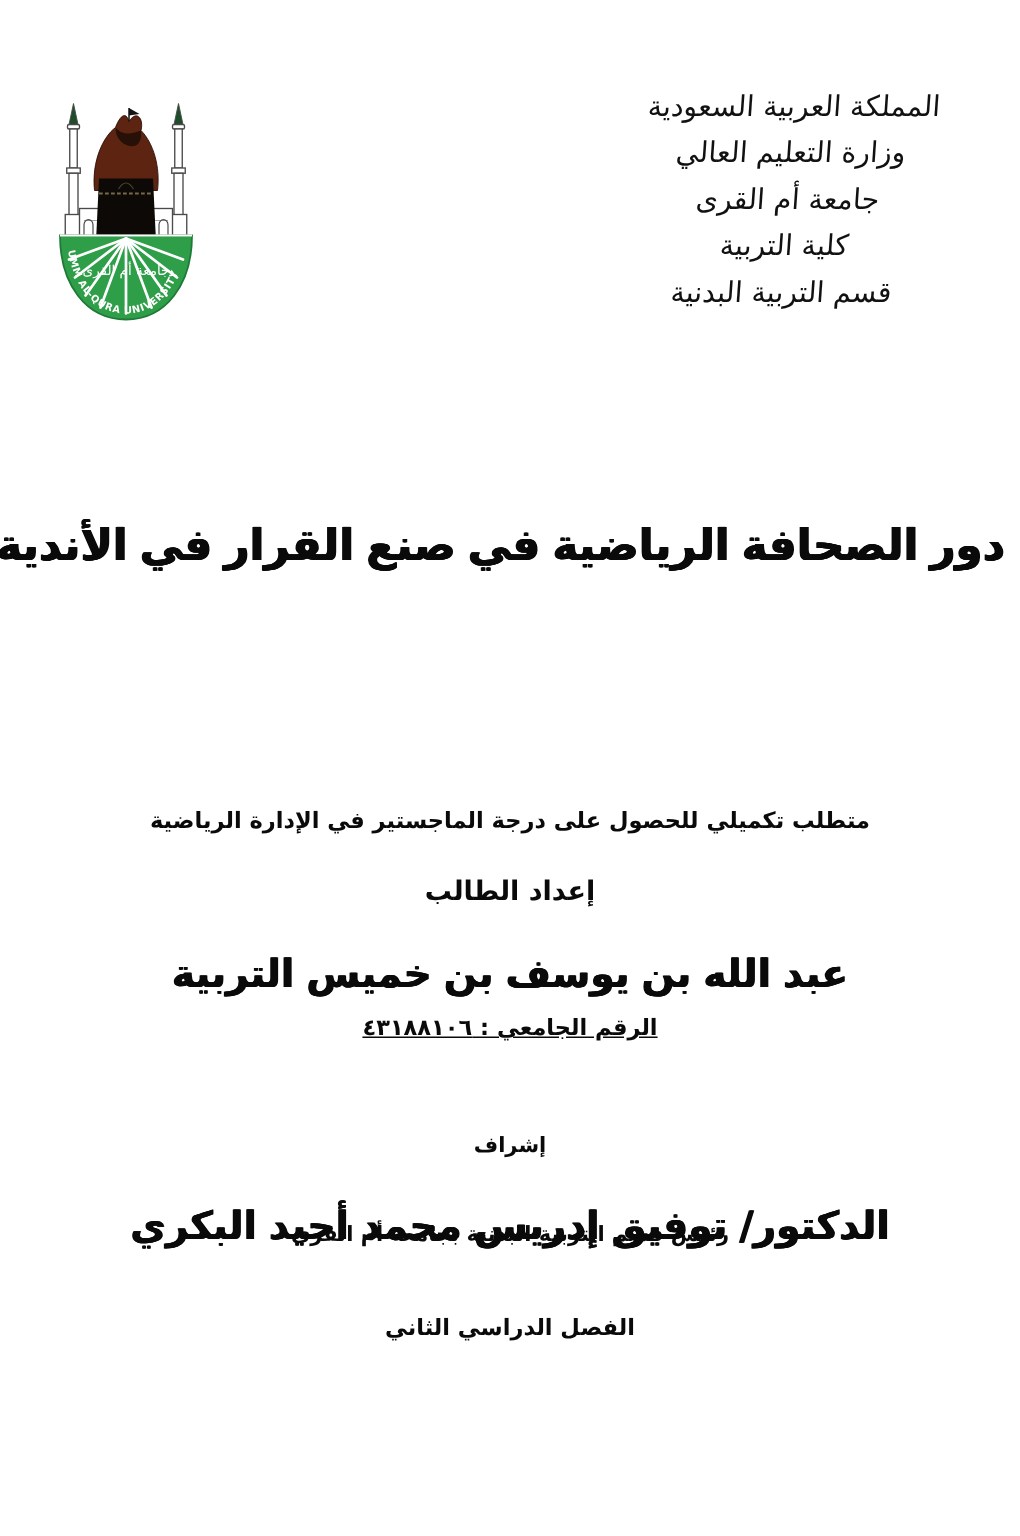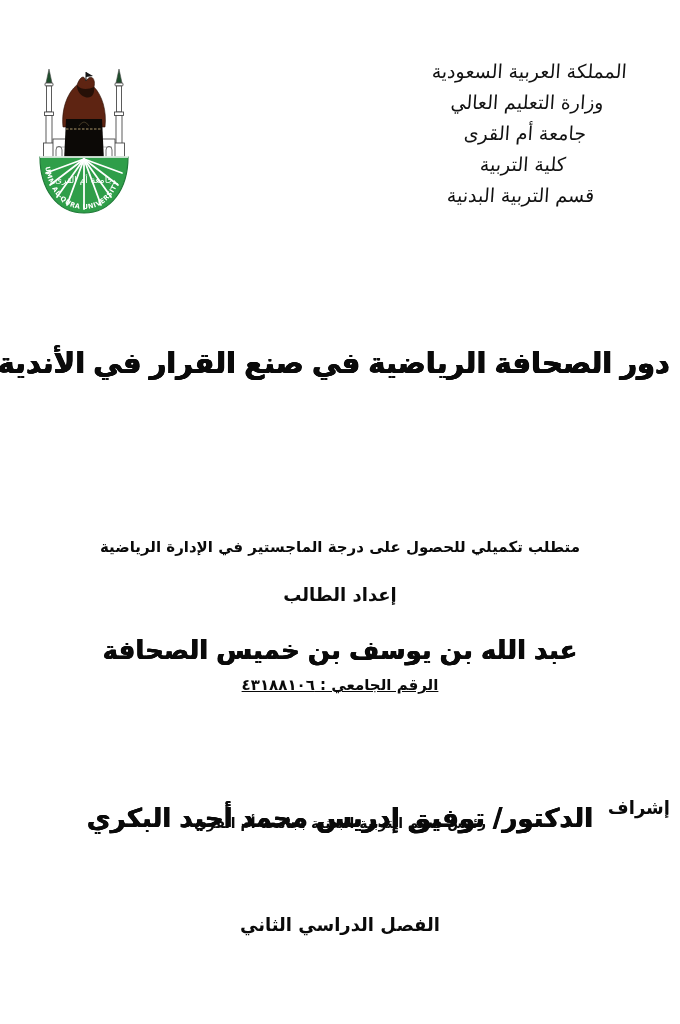--- a/index.html
+++ b/index.html
@@ -33,25 +33,25 @@
   .title-block {
     top:336px; font-size:29px; line-height:54px;
     word-spacing:-2px;
     text-shadow:0.5px 0 currentColor, -0.5px 0 currentColor, 0 0.4px currentColor;
   }
   .subtitle   { top:490px; font-size:15px; line-height:26px;margin-top:44px; }
   .prep-head  { top:581px; font-size:18px; line-height:28px; }
   .stu-name   { top:628px; font-size:26px; line-height:44px; word-spacing:-1px;
                 text-shadow:0.4px 0 currentColor, -0.4px 0 currentColor; }
   .stu-id     { top:672px; font-size:15px; line-height:26px;text-decoration:underline; }
-  .sup-head   { top:794px; font-size:18px; line-height:28px;text-align:right; }
+  .sup-head   { top:750px; font-size:14px; line-height:28px; }
   .sup-name   { top:796px; font-size:26px; line-height:44px; word-spacing:-1px;
                 text-shadow:0.4px 0 currentColor, -0.4px 0 currentColor; }
   .sup-role   { top:810px; font-size:14px; line-height:26px; }
-  .sem-line   { top:912px; font-size:18px; line-height:26px; }
+  .sem-line   { top:872px; font-size:15px; line-height:26px; }
   .year-line  { top:956px; font-size:15px; line-height:26px; }
 </style>
 </head>
 <body>
 
 <div class="page">
 
   <div class="logo-box">
     <svg viewBox="0 0 94 150" width="94" height="152">
       <defs>
@@ -128,21 +128,21 @@
     <div class="gov-line">قسم التربية البدنية</div>
   </div>
 
   <h1 class="cline title-block">
     <span style="display:block">دور الصحافة الرياضية في صنع القرار في الأندية الرياضية</span>
   </h1>
 
   <div class="cline subtitle">متطلب تكميلي للحصول على درجة الماجستير في الإدارة الرياضية</div>
 
   <div class="cline prep-head">إعداد الطالب</div>
-  <div class="cline stu-name">عبد الله بن يوسف بن خميس الصحافة</div>
+  <div class="cline stu-name">عبد الله بن يوسف بن خميس التربية</div>
   <div class="cline stu-id">الرقم الجامعي : ٤٣١٨٨١٠٦</div>
 
   <div class="cline sup-head">إشراف</div>
   <div class="cline sup-name">الدكتور/ توفيق إدريس محمد أحيد البكري</div>
   <div class="cline sup-role">رئيس قسم التربية البدنية بجامعة أم القرى</div>
 
   <div class="cline sem-line">الفصل الدراسي الثاني</div>
 
 </div>
 

